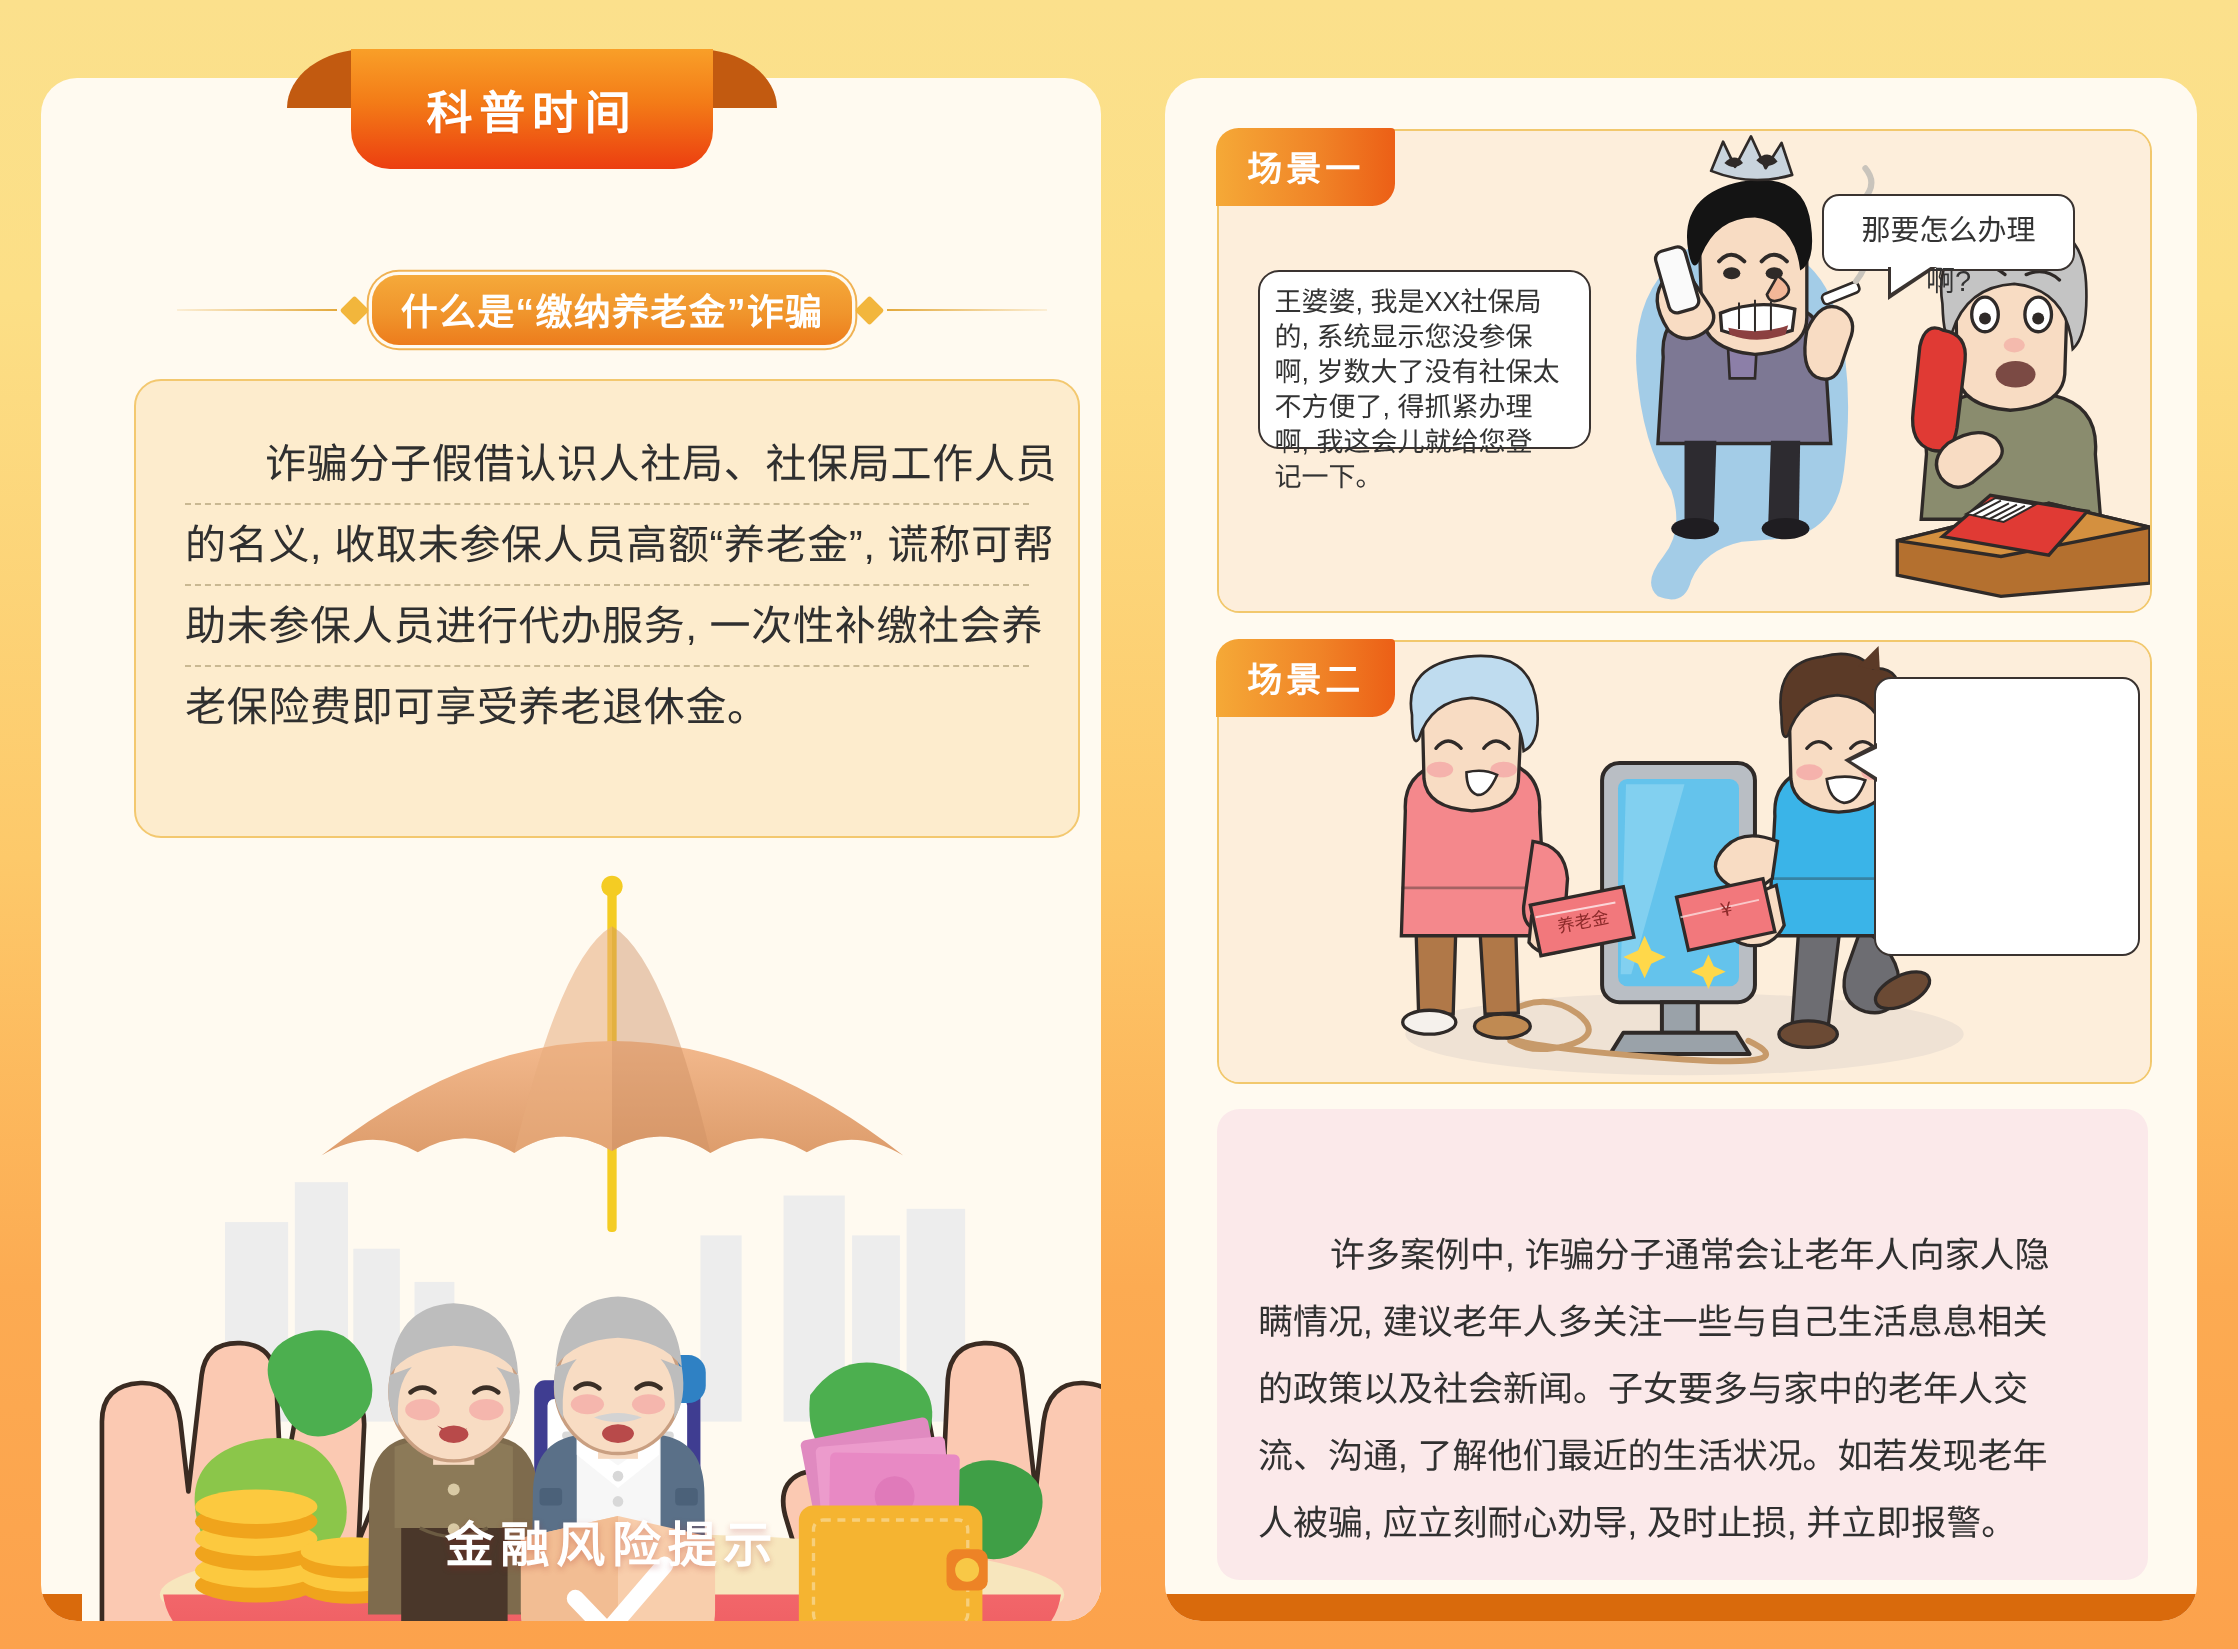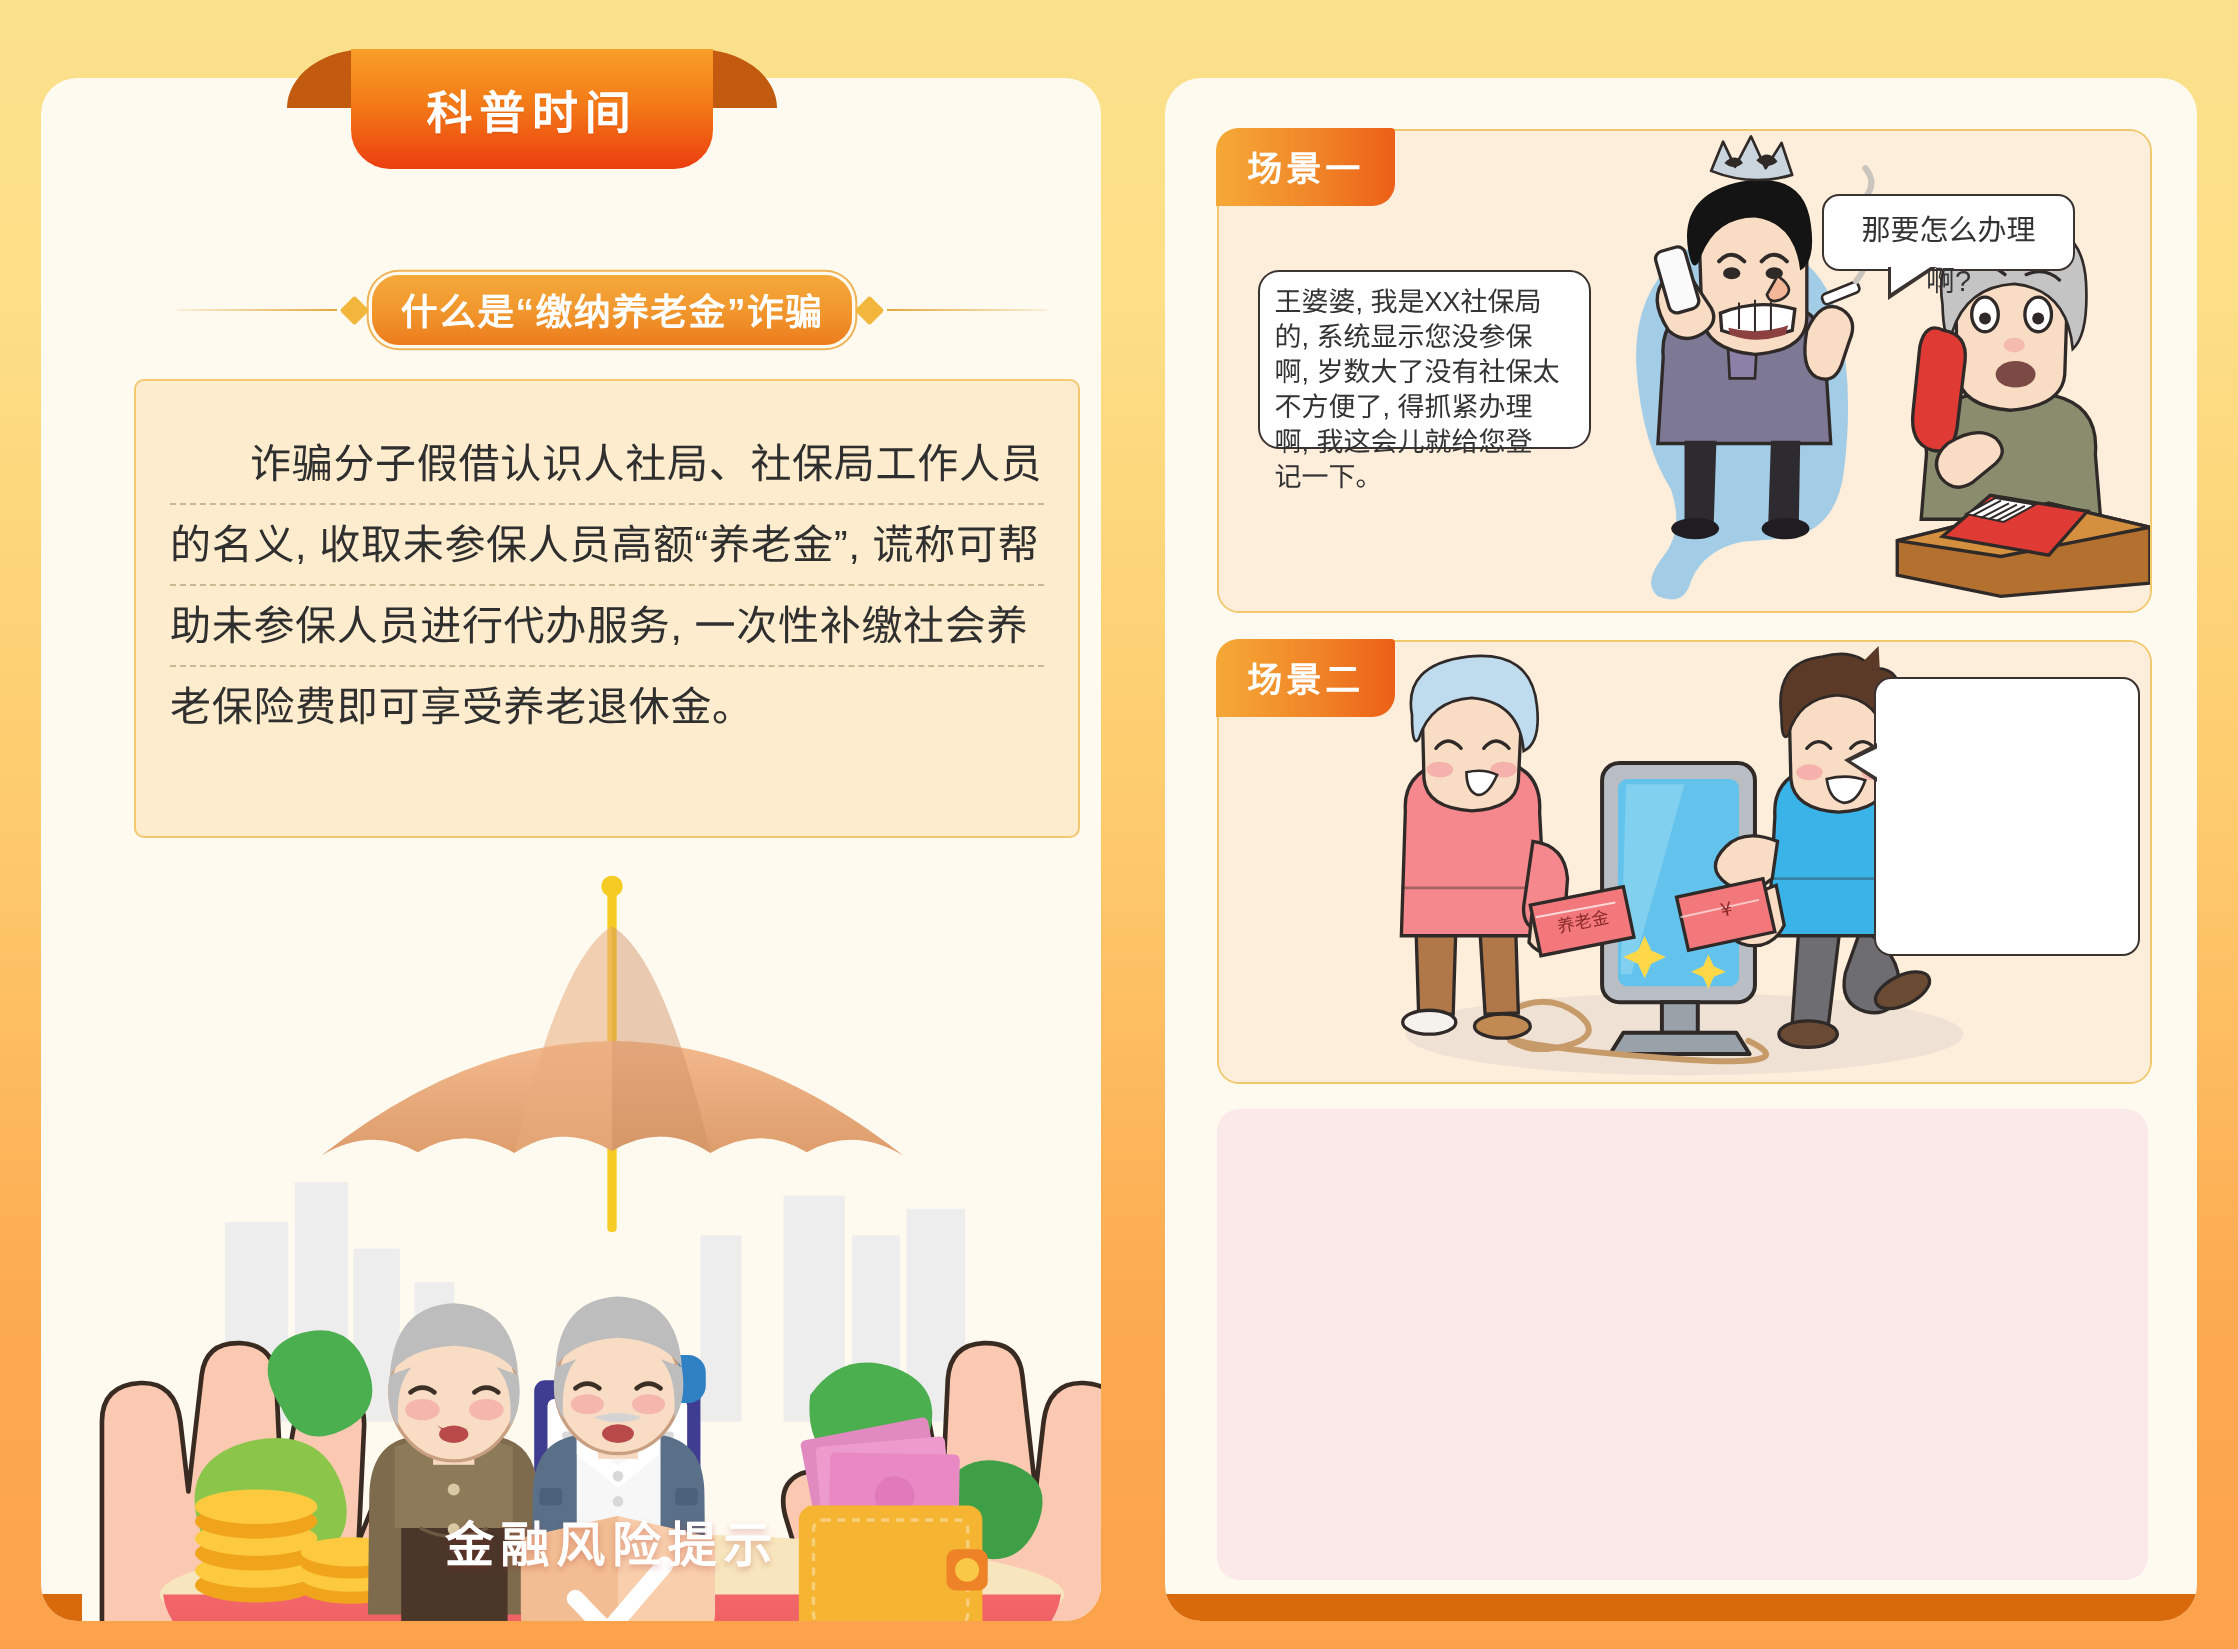--- a/index.html
+++ b/index.html
@@ -65,22 +65,22 @@
     background:linear-gradient(180deg,#f5a93a 0%,#f0952c 55%,#ed7c1c 100%);
     border-radius:27px;padding:6.7px 29px 9.3px;
     box-shadow:0 0 0 3.3px #fffaf0, 0 0 0 5.3px #f0b253;
     display:flex;align-items:center;justify-content:center;
   }
   .sub-pill .t{color:#fff;font-size:37px;font-weight:700;letter-spacing:1.3px;white-space:nowrap;}
 
   
   .def-box{
     position:absolute;left:93px;top:301px;width:946px;height:459px;
-    background:#fdeccd;border:2px solid #f3c86f;border-radius:10px;
-    box-sizing:border-box;padding:43px 34px 0;
+    background:#fdeccd;border:2px solid #f3c86f;border-radius:27px;
+    box-sizing:border-box;padding:43px 49px 0;
   }
   .def-line{
     position:relative;height:81px;display:flex;align-items:center;
     font-size:41px;color:#2f2f2f;letter-spacing:0.7px;line-height:1;white-space:nowrap;
   }
   .def-line:not(:last-child)::after{
     content:"";position:absolute;left:0;right:0;bottom:0;height:0;
     border-bottom:2px dashed #c9b892;
   }
   .def-line.indent{text-indent:80px;}
@@ -544,16 +544,23 @@
       <span class="t">场景二</span>
     </div>
   </div>
 
   <div class="bubble" id="b-pitch">
     <span class="tail-o"></span>
     <span class="tail-i"></span>
   </div>
 
   <div id="risk-card">
+    <div class="risk-body">
+      <div class="ln">许多案例中, 诈骗分子通常会让老年人向家人隐</div>
+      <div class="ln">瞒情况, 建议老年人多关注一些与自己生活息息相关</div>
+      <div class="ln">的政策以及社会新闻。子女要多与家中的老年人交</div>
+      <div class="ln">流、沟通, 了解他们最近的生活状况。如若发现老年</div>
+      <div class="ln">人被骗, 应立刻耐心劝导, 及时止损, 并立即报警。</div>
+    </div>
   </div>
 
 </div>
 
 
 </body></html>

